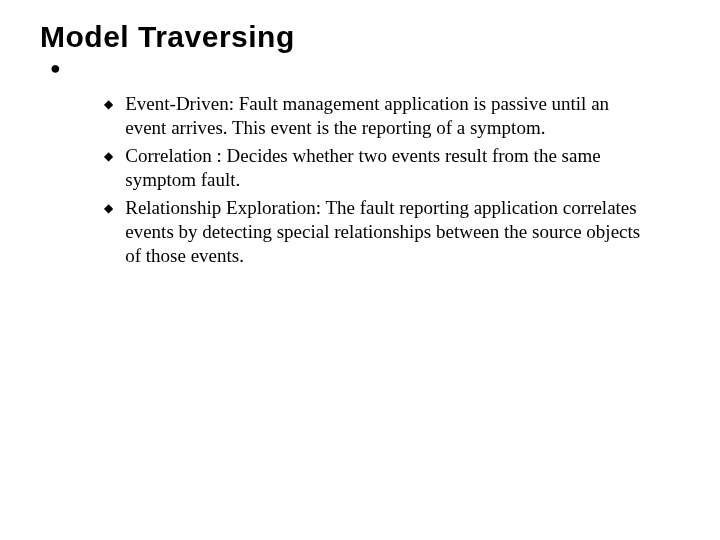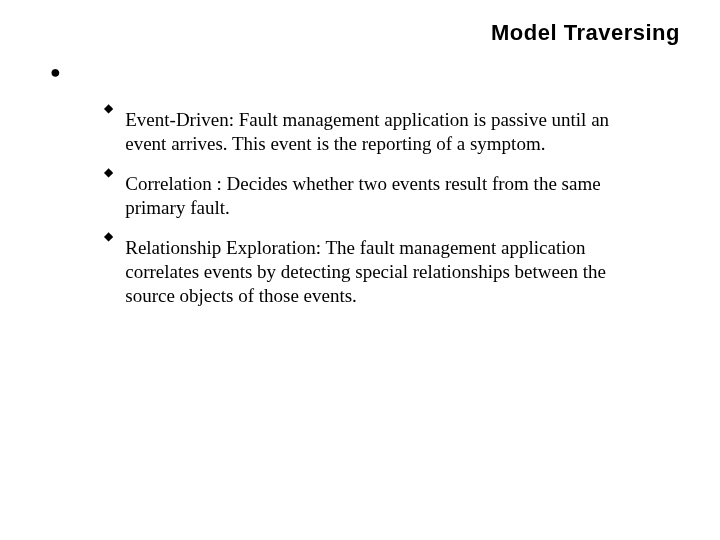--- a/index.html
+++ b/index.html
@@ -10,23 +10,23 @@
       font-family: "Times New Roman", Times, serif;
       color: black;
       overflow: hidden;
     }
     .slide {
       padding: 20px 40px 40px 40px;
     }
     .title {
       font-family: Arial, Helvetica, sans-serif;
       font-weight: 900;
-      font-size: 22px;
-      text-align: right;
-      margin-bottom: 12px;
+      font-size: 30px;
+      text-align: left;
+      margin-bottom: 0;
       letter-spacing: 0.5px;
     }
     .level1 {
       display: flex;
       align-items: flex-start;
       margin-left: 10px;
       margin-bottom: 8px;
     }
     .level1 .bullet-icon {
       font-size: 18px;
@@ -50,40 +50,39 @@
     }
     .level2 .bullet-icon {
       font-size: 12px;
       line-height: 24px;
       margin-right: 12px;
       flex-shrink: 0;
     }
     .level2 .text {
       font-size: 19px;
       line-height: 24px;
-      margin-top: 12px;
     }
   </style>
 </head>
 <body>
 
 <div class="slide">
   <div class="title">Model Traversing</div>
 
   <div class="level1">
     <span class="bullet-icon">●</span>
   </div>
 
   <div class="level2-container">
     <div class="level2">
       <span class="bullet-icon">◆</span>
       <span class="text">Event-Driven: Fault management application is passive until an event arrives.  This event is the reporting of a symptom.</span>
     </div>
     <div class="level2">
       <span class="bullet-icon">◆</span>
-      <span class="text">Correlation : Decides whether two events result from the same primary fault.</span>
+      <span class="text">Correlation : Decides whether two events result from the same symptom fault.</span>
     </div>
     <div class="level2">
       <span class="bullet-icon">◆</span>
-      <span class="text">Relationship Exploration: The fault management application correlates events by detecting special relationships between the source objects of those events.</span>
+      <span class="text">Relationship Exploration: The fault reporting application correlates events by detecting special relationships between the source objects of those events.</span>
     </div>
   </div>
 </div>
 
 </body></html>

